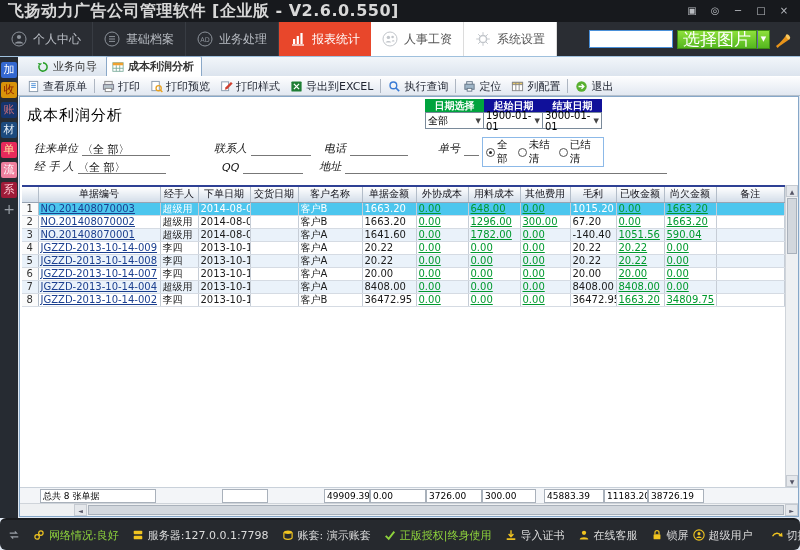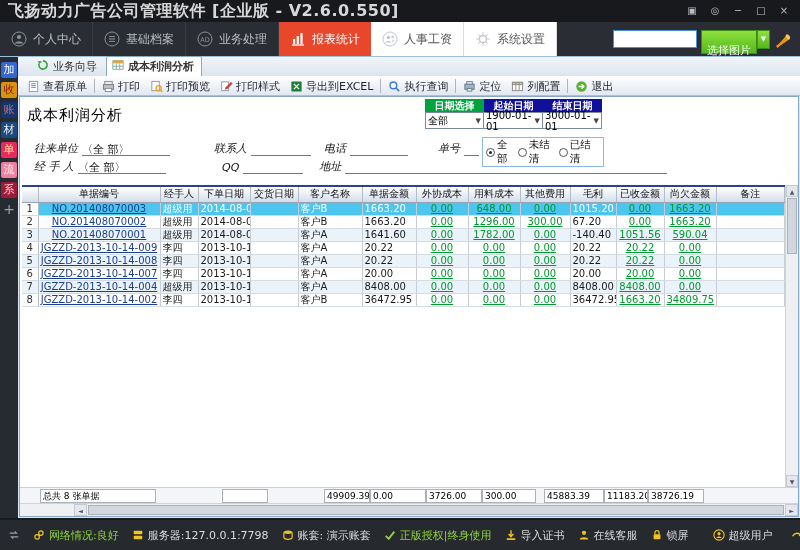--- a/index.html
+++ b/index.html
@@ -18,32 +18,32 @@
   .nav-item { display:flex; align-items:center; gap:6px; padding:0 11px; font-size:12px; color:#b9bdc4; border-right:1px solid #383c43; }
   .nav-item .nav-icon { color:#8d939b; }
   .nav-item.light { background:#ffffff; color:#555; border-right:1px solid #dcdcdc;align-items:center; }
   .nav-item.light .nav-icon { color:#c2c6cb; }
   .nav-item.active { background:#e8472b; color:#fff; border-right:none; }
   .nav-item.active .nav-icon { color:#fff; }
   .nav-icon svg { width:16px; height:16px; }
   .nav-right { margin-left:auto; display:flex; align-items:center; gap:4px; padding-right:8px; }
   .nav-input { width:84px; height:18px; border:1px solid #4a90d9; background:#fff; font-size:11px; padding:0 2px; }
   .pick-btn { display:flex; height:19px; }
-  .pick-main { background:linear-gradient(#8ee03c,#54b71f); border:1px solid #3d8c13; color:#fff; font-size:11px; padding:11px 5px; line-height:17px; cursor:default; }
+  .pick-main { background:linear-gradient(#8ee03c,#54b71f); border:1px solid #3d8c13; color:#fff; font-size:17px; padding:0 5px; line-height:17px; cursor:default; }
   .pick-arrow { background:linear-gradient(#8ee03c,#54b71f); border:1px solid #3d8c13; border-left:1px solid #66a; width:13px; text-align:center; font-size:7px; color:#fff; line-height:17px; }
 
   
   .middle { flex:1; display:flex; min-height:0; }
   .sidebar { width:18px; background:#262b32; display:flex; flex-direction:column; align-items:center; padding-top:5px; gap:4px; flex:none; }
   .sb-btn { width:16px; height:16px; font-size:11px; line-height:16px; text-align:center; border-radius:2px; cursor:default; }
   .sb-add { color:#9aa0a8; font-size:14px; line-height:14px; }
 
   .content { flex:1; display:flex; flex-direction:column; min-width:0; }
   .tabstrip { height:19px; display:flex; align-items:flex-end; padding-left:14px; gap:2px; background:linear-gradient(#f2f6fa,#dce4ee); flex:none; }
-  .tab { display:flex; align-items:flex-start; gap:4px; font-size:11px; padding:2px 7px 2px 5px; color:#333; }
+  .tab { display:flex; align-items:center; gap:4px; font-size:11px; padding:2px 7px 2px 5px; color:#333; }
   .tab.active { background:#fff; border:1px solid #8aa8c8; border-bottom:none; border-radius:2px 2px 0 0; font-weight:bold; }
   .tab-icon svg { width:12px; height:12px; }
 
   .toolbar { height:20px; background:linear-gradient(#fdfdfe,#e2e8f1); border-top:1px solid #fff; border-bottom:1px solid #b4bfcb; display:flex; align-items:center; padding:0 4px; font-size:11px; color:#1f2430; flex:none; }
   .tb-btn { display:flex; align-items:center; gap:3px; padding:0 5px; height:21px; cursor:default; white-space:nowrap; }
   .tb-sep { width:1px; height:14px; background:#aeb6c2; margin:0 2px; }
   .tb-icon svg { width:13px; height:13px; }
 
   
   .panel { flex:1; margin:0 1px 1px 1px; background:#fff; border:1px solid #86a7c8; display:flex; flex-direction:column; min-height:0; position:relative; }
@@ -67,38 +67,38 @@
   .rdot { width:9px; height:9px; border:1px solid #555; border-radius:50%; position:relative; background:#fff; flex:none; }
   .rdot.on::after { content:""; position:absolute; inset:2px; border-radius:50%; background:#222; }
 
   .tablezone { flex:1; position:relative; min-height:0; padding:0 13px 0 2px; }
   .grid { width:100%; border-collapse:collapse; table-layout:fixed; font-size:10px; }
   .grid th { background:linear-gradient(#ffffff,#d3dde9); border-top:2px solid #2e4094; border-right:1px solid #b3bdc9; border-bottom:1px solid #98a4b3; height:16px; font-weight:normal; color:#101018; overflow:hidden; white-space:nowrap; }
   .grid td { border-right:1px solid #c6cdd6; border-bottom:1px solid #d5dbe3; height:13px; line-height:12px; padding:0 2px; white-space:nowrap; overflow:hidden; color:#1a1a1a; }
   .grid tr.alt td { background:#eaf2fa; }
   .grid tr.selected td { background:#4cc6ee; color:#fff; }
   .grid td.rownum, .grid tr.selected td.rownum { background:#fbfbfb; color:#333; text-align:center; border-right:1px solid #b3bdc9; }
-  .grid td.center { text-align:center; } .grid td.left { text-align:left; }
+  .grid td.center { text-align:left; } .grid td.left { text-align:left; }
   a.doc { color:#1b3f8f; text-decoration:underline; cursor:default; }
   a.green { color:#00992e; text-decoration:underline; cursor:default; }
 
   .vscroll { position:absolute; right:0; top:0; bottom:0; width:13px; background:#eef0f2; border-left:1px solid #cfd4da; display:flex; flex-direction:column; }
   .vs-btn { height:12px; text-align:center; line-height:12px; font-size:6px; color:#556; background:#e4e7eb; border:1px solid #c5cad1; flex:none; }
   .vs-thumb { height:56px; background:#d2d7dd; border:1px solid #a9b1bb; margin:1px; flex:none; }
   .vs-track { flex:1; }
 
   .summaryrow { height:16px; display:flex; align-items:center; font-size:9px; background:#f3f5f8; border-top:1px solid #c9d1da; flex:none; }
   .sum-box { height:14px; border:1px solid #a9b1bb; background:#fff; line-height:12px; padding:0 2px; overflow:hidden; white-space:nowrap; flex:none; }
 
   .hscroll { height:13px; background:#eef0f2; border-top:1px solid #cfd4da; display:flex; align-items:stretch; padding-left:54px; flex:none; }
   .hs-btn { width:13px; text-align:center; line-height:12px; font-size:6px; color:#556; background:#e4e7eb; border:1px solid #c5cad1; flex:none; }
   .hs-thumb { flex:1; background:#d2d7dd; border:1px solid #a9b1bb; margin:1px; }
 
   
-  .statusbar { height:32px; background:#26292e; border-top:2px solid #191b1f; display:flex; align-items:center; font-size:11px; color:#dcdcdc; padding:0 8px; gap:24px; flex:none; }
+  .statusbar { height:32px; background:#26292e; border-top:2px solid #191b1f; display:flex; align-items:center; font-size:11px; color:#dcdcdc; padding:0 8px; gap:4px; flex:none;border-radius:6px; }
   .st-item { display:flex; align-items:center; gap:4px; white-space:nowrap; }
   .st-item.green { color:#8ed33c; }
   .st-item.gray { color:#9aa0a8; }
   .st-icon svg { width:12px; height:12px; }
   .st-right { margin-left:auto; display:flex; gap:18px; }
 </style>
 </head>
 <body>
 
 <div class="titlebar">

